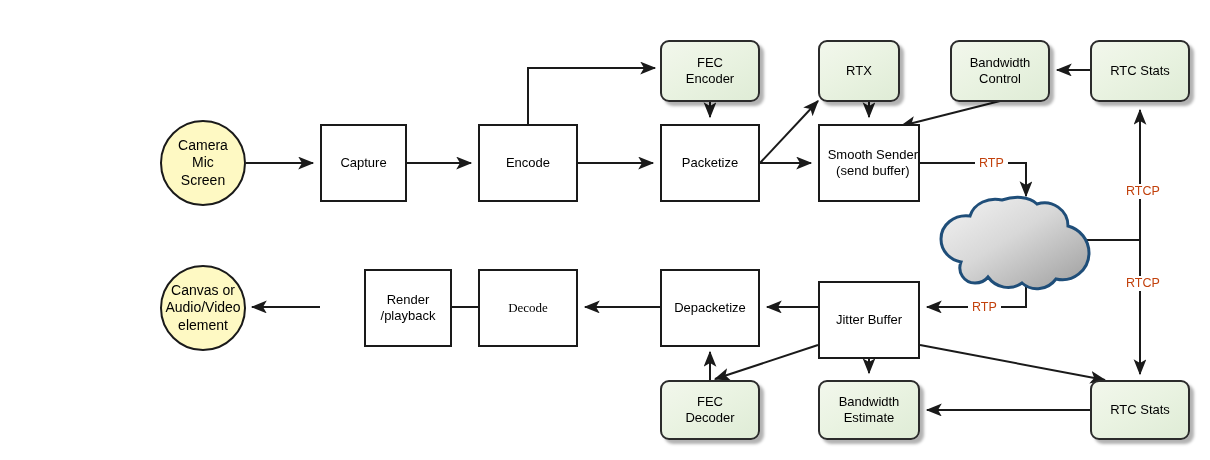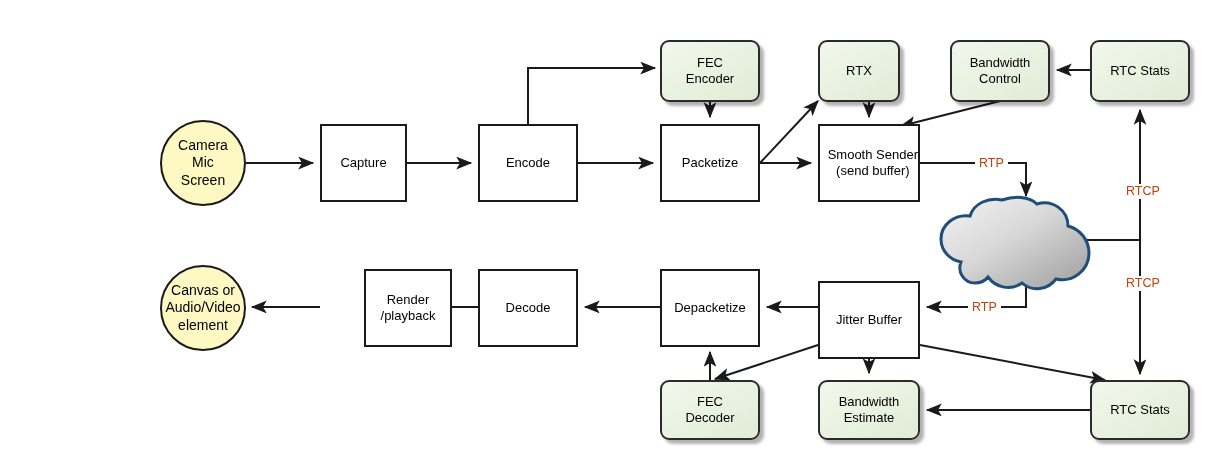--- a/index.html
+++ b/index.html
@@ -162,21 +162,21 @@
     <span>Canvas or
 Audio/Video
 element</span>
   </div>
 
   <div class="node rect" style="left:320px;top:269px;width:88px;height:78px;margin-left:44px;">
     <span>Render
 /playback</span>
   </div>
 
-  <div class="node rect" style="left:478px;top:269px;width:100px;height:78px;">
+  <div class="node rect" style="left:478px;top:269px;width:100px;height:78px;font-family:Liberation Serif, serif;">
     <span>Decode</span>
   </div>
 
   <div class="node rect" style="left:660px;top:269px;width:100px;height:78px;text-align:right;">
     <span>Depacketize</span>
   </div>
 
   <div class="node rect" style="left:818px;top:269px;width:102px;height:78px;margin-top:12px;">
     <span>Jitter Buffer</span>
   </div>

